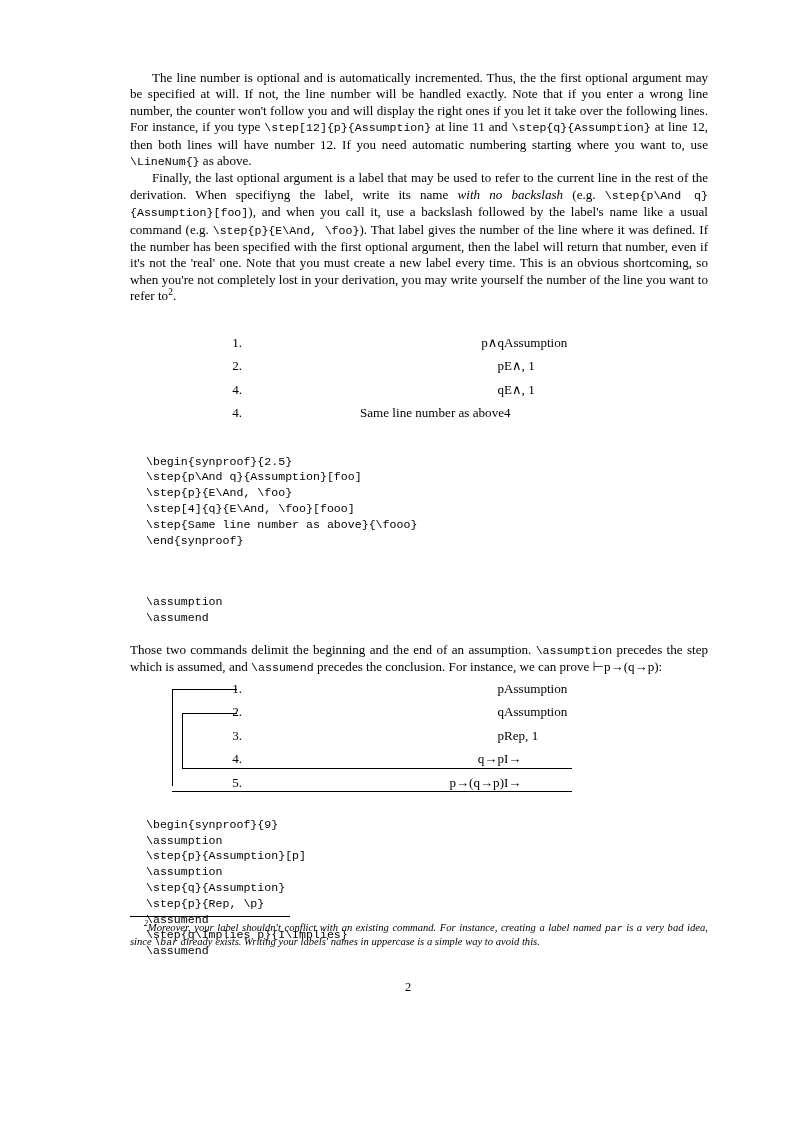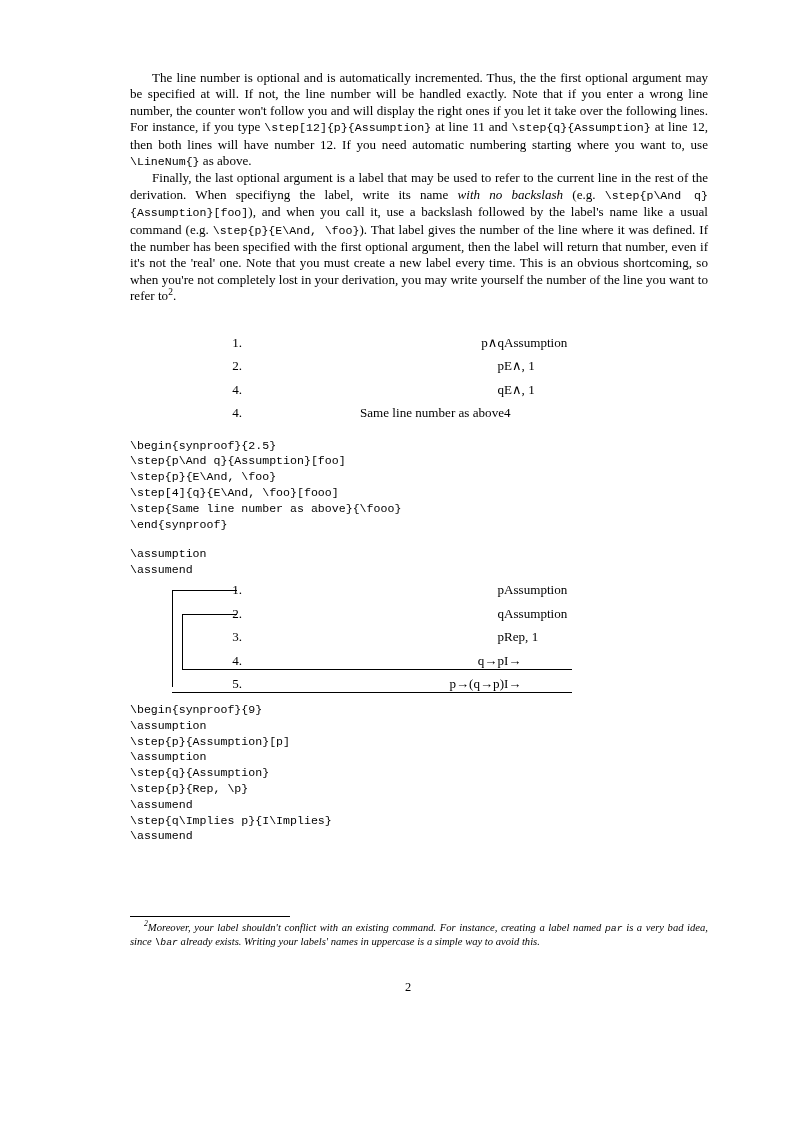--- a/index.html
+++ b/index.html
@@ -77,21 +77,21 @@
     margin-left: 72px;
     margin-top: 2px;
   }
 
   
   .code {
     font-family: "Liberation Mono", monospace;
     font-size: 11.6px;
     line-height: 15.8px;
     white-space: pre;
-    margin: 0;
+    margin: 16px;
   }
 
   
   .deriv2-wrap {
     position: relative;
     margin-left: 20px;
     margin-top: 4px;
     height: 120px;
   }
   .deriv2 {
@@ -192,20 +192,21 @@
 \step{p}{E\And, \foo}
 \step[4]{q}{E\And, \foo}[fooo]
 \step{Same line number as above}{\fooo}
 \end{synproof}</pre>
 
     <div class="gap-med"></div>
 
     <pre class="code">\assumption
 \assumend</pre>
 
+    <p class="para noindent" id="p4">Those two commands delimit the beginning and the end of an assumption. <span class="tt">\assumption</span> precedes the step which is assumed, and <span class="tt">\assumend</span> precedes the conclusion. For instance, we can prove ⊢p→(q→p):</p>
 
     <div class="deriv2-wrap">
       <div class="bracket" style="left:22px; top:8px; width:64px; height:96px;"></div>
       <div class="bracket" style="left:32px; top:32px; width:54px; height:55px;"></div>
       <div class="hrule" style="left:32px; top:87px; width:390px;"></div>
       <div class="hrule" style="left:22px; top:110px; width:400px;"></div>
       <table class="deriv2">
         <tbody id="deriv2-body">
             <tr>
               <td class="col-num">1.</td>

